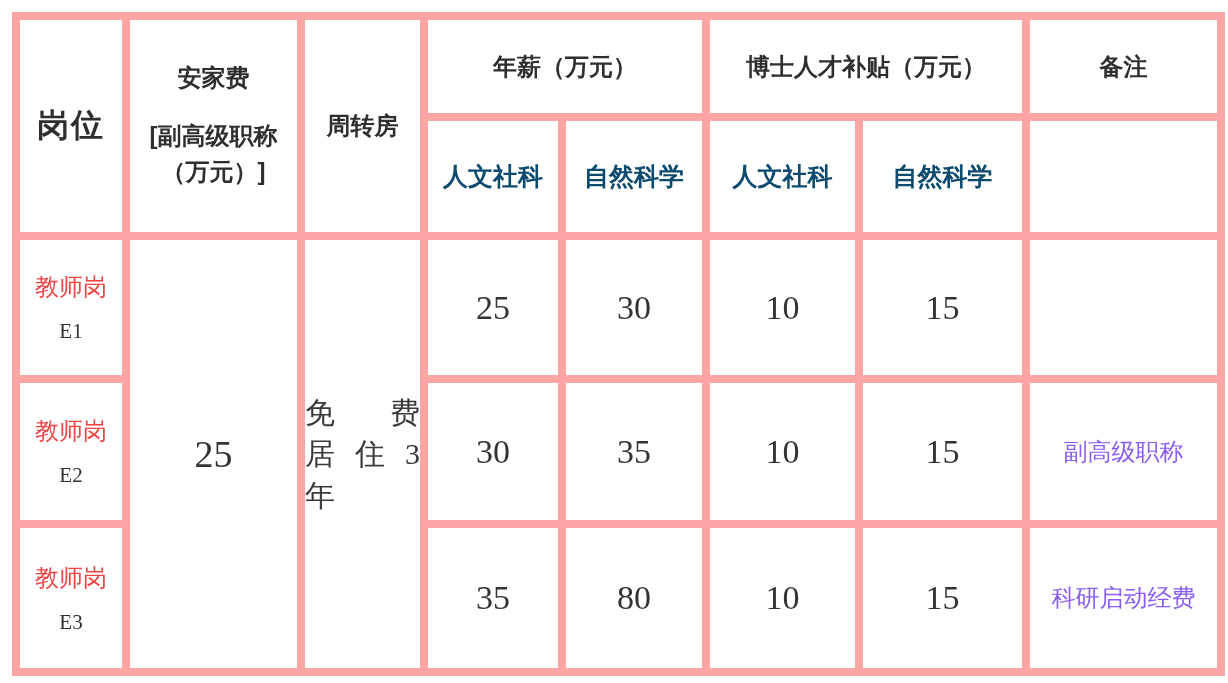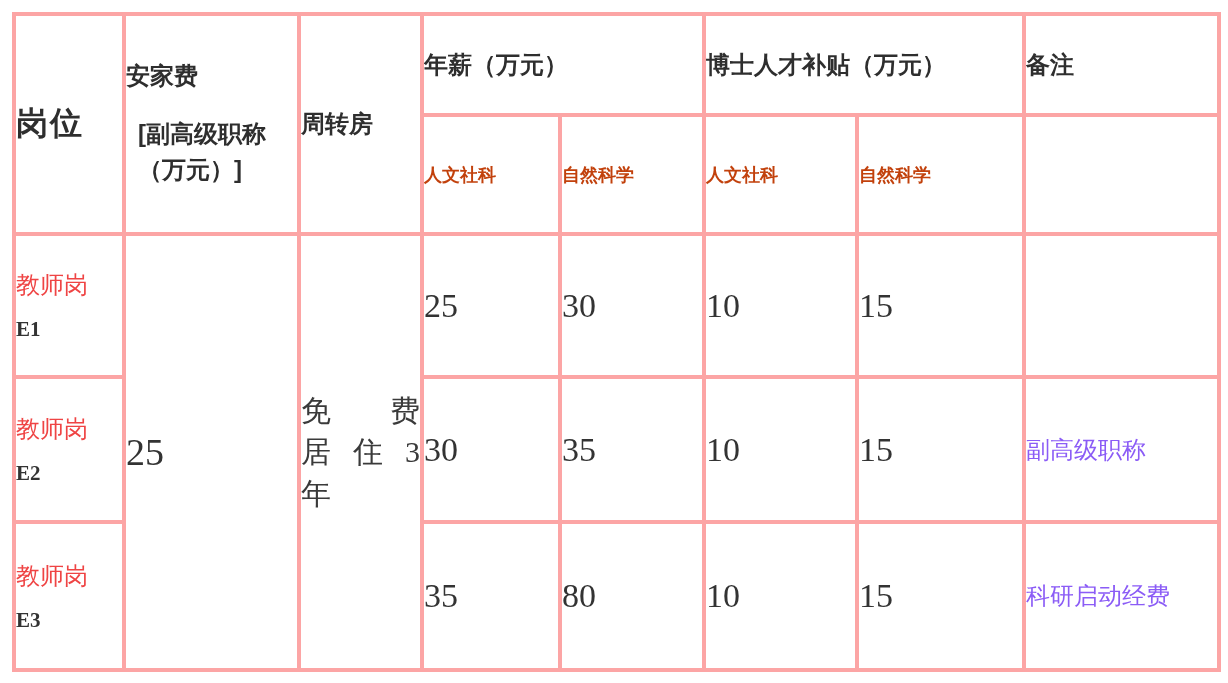--- a/index.html
+++ b/index.html
@@ -16,45 +16,45 @@
     left: 12px;
     top: 12px;
   }
   table.recruit-table {
     border-collapse: collapse;
     table-layout: fixed;
     width: 1205px;
     border: 3px solid #000000;
   }
   .recruit-table td {
-    border: 4px solid #fca5a5;
-    text-align: left;
+    border: 8px solid #fca5a5;
+    text-align: center;
     vertical-align: middle;
     padding: 0;
     overflow: hidden;
   }
   
   .hdr        { font-weight: bold; font-size: 24px; color: #2e2e2e; }
   .hdr-big    { font-size: 32px; letter-spacing: 2px; }
-  .subhdr     { font-weight: bold; font-size: 18px; color: #c2410c; }
+  .subhdr     { font-weight: bold; font-size: 25px; color: #0c4a6e; }
   .settling-title { margin-bottom: 24px; }
   .settling-sub   { line-height: 1.5; padding: 0 12px; }
   
   .num {
     font-family: "Liberation Serif", "DejaVu Serif", serif;
     font-size: 34px;
     color: #333333;
   }
   .merged-num {
     font-family: "Liberation Serif", "DejaVu Serif", serif;
     font-size: 38px;
     padding-bottom: 72px; 
   }
   .pos-zh   { font-size: 24px; color: #ef4444; }
-  .pos-code { font-family: "Liberation Serif", "DejaVu Serif", serif; font-size: 21px; margin-top: 16px; font-weight: bold; }
+  .pos-code { font-family: "Liberation Serif", "DejaVu Serif", serif; font-size: 21px; margin-top: 16px; }
   .housing-cell { text-align: left; padding: 0 13px 0 15px; }
   .justify-line {
     display: flex;
     justify-content: space-between;
     font-size: 30px;
     line-height: 1.38;
     color: #3a3a3a;
   }
   .justify-line .digit { font-family: "Liberation Serif", "DejaVu Serif", serif; }
   .remark-cell { font-size: 24px; color: #8b5cf6; }

